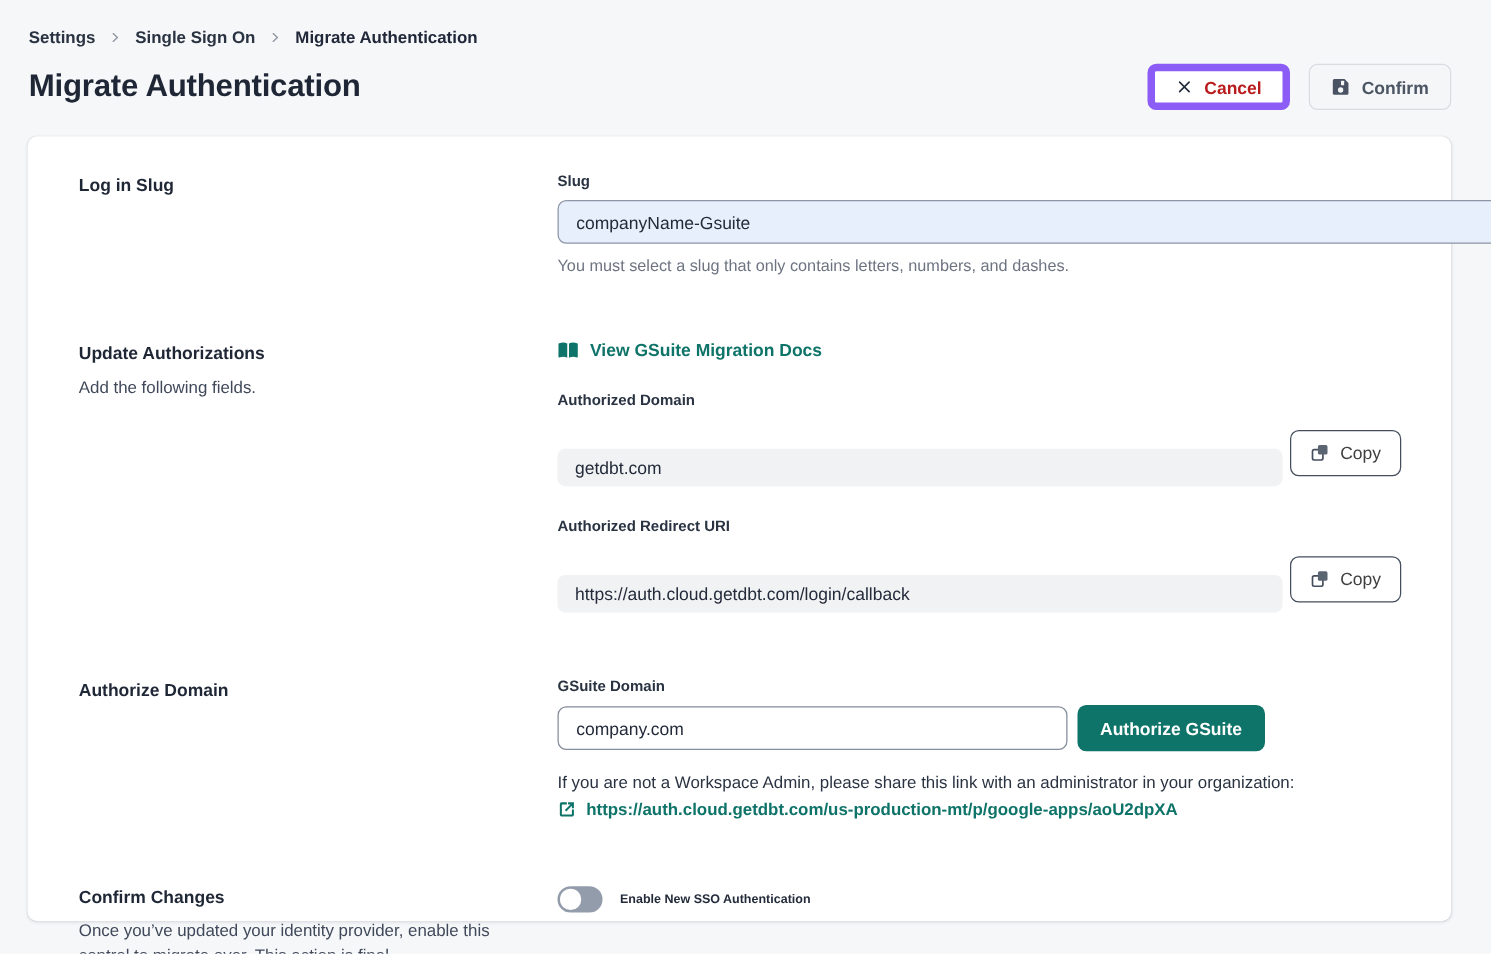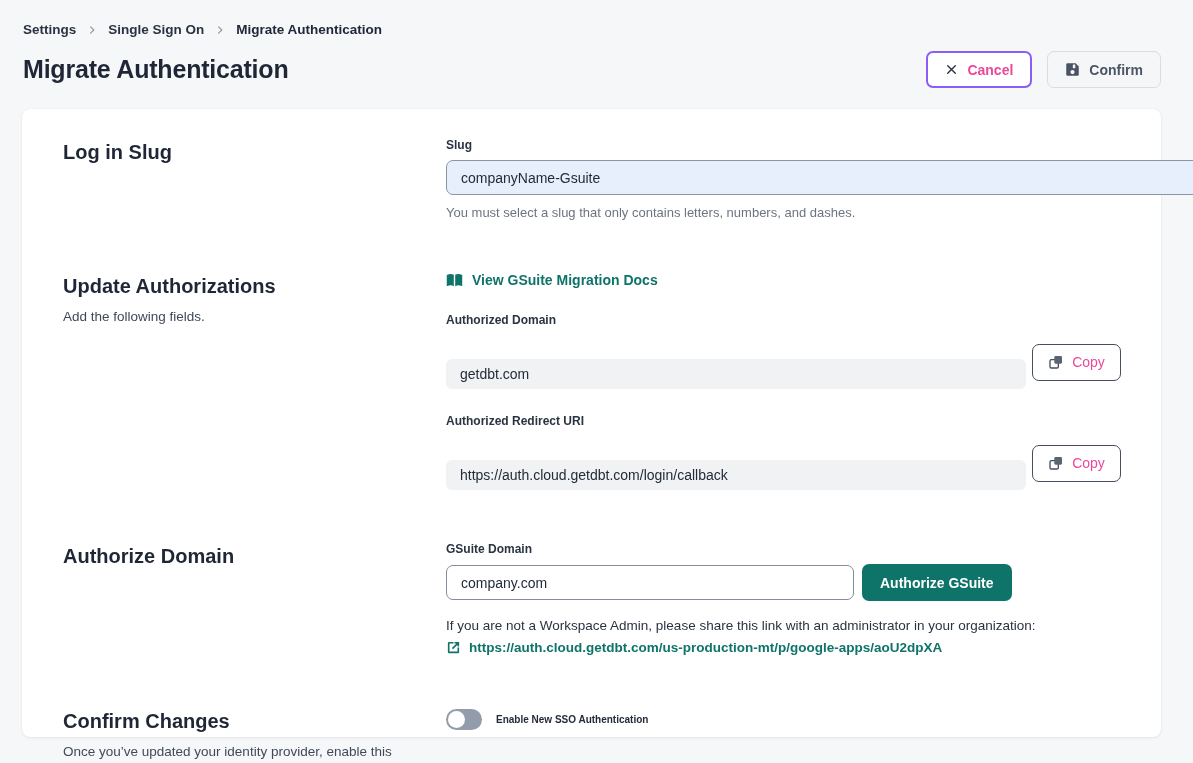--- a/index.html
+++ b/index.html
@@ -28,35 +28,35 @@
     margin: 14px 32px 0 23px;
   }
   .page-title { font-size: 25px; font-weight: 700; color: #1f2736; letter-spacing: -0.2px; }
   .header-actions { display: flex; gap: 15px; }
   .btn {
     display: inline-flex; align-items: center; justify-content: center; gap: 9px;
     height: 37px; padding: 0 17px; border-radius: 7px;
     font-family: "Liberation Sans", sans-serif;
     font-size: 14px; font-weight: 600; cursor: pointer; white-space: nowrap;
   }
-  .btn-cancel { background: #ffffff; border: 2px solid #8b5cf6; color: #ec4899; text-align: center; }
+  .btn-cancel { background: #ffffff; border: 6px solid #8b5cf6; color: #b91c1c; text-align: center; }
   .btn-confirm { background: #f5f6f8; border: 1px solid #d9dce1; color: #4b5563; }
 
   
   .card {
     margin: 21px 32px 0 22px;
     height: 628px;
     background: #ffffff;
     border-radius: 8px;
     box-shadow: 0 1px 3px rgba(25, 35, 50, 0.07), 0 0 1px rgba(25, 35, 50, 0.1);
     padding: 29px 40px 26px 41px;
     display: flex; flex-direction: column; gap: 52px;
   }
   .section { display: grid; grid-template-columns: 383px 675px; align-items: start; }
-  .section-left h2 { font-size: 20px; font-weight: 700; color: #1f2736; line-height: 1.2; margin-top: 2px; }
+  .section-left h2 { font-size: 14px; font-weight: 700; color: #1f2736; line-height: 1.2; margin-top: 2px; }
   .section-desc { margin-top: 9px; font-size: 13.5px; line-height: 1.5; color: #40495a; max-width: 360px; }
 
   .field-label { font-size: 12px; font-weight: 700; color: #2a3342; margin-bottom: 8px; }
 
   .text-input {
     height: 35px; border-radius: 7px; padding: 0 14px;
     font-family: "Liberation Sans", sans-serif;
     font-size: 14px; color: #232b3a; outline: none;
   }
   .slug-input { width: 787px; background: #e8effc; border: 1px solid #8b95a6; }
@@ -70,21 +70,21 @@
   .field-row { display: flex; gap: 6px; align-items: center; }
   .readonly-field {
     width: 580px; height: 30px; background: #f1f2f4; border-radius: 6px;
     display: flex; align-items: center; padding: 0 14px; font-size: 14px; color: #232b3a; margin-top: 24px;
   }
   .copy-btn {
     width: 89px; height: 37px;
     display: inline-flex; align-items: center; justify-content: center; gap: 8px;
     background: #fff; border: 1px solid #444e5d; border-radius: 7px;
     font-family: "Liberation Sans", sans-serif;
-    font-size: 14px; font-weight: 400; color: #ec4899; cursor: pointer;
+    font-size: 14px; font-weight: 400; color: #404040; cursor: pointer;
   }
   .field-block + .field-block { margin-top: 25px; }
 
   .gsuite-row { display: flex; gap: 8px; align-items: center; }
   .gsuite-input { width: 408px; background: #ffffff; border: 1px solid #848d9b; }
   .btn-authorize {
     height: 37px; padding: 0 18px; background: #0e7368; color: #ffffff;
     border: none; border-radius: 7px;
     font-family: "Liberation Sans", sans-serif;
     font-size: 14px; font-weight: 700; cursor: pointer;

